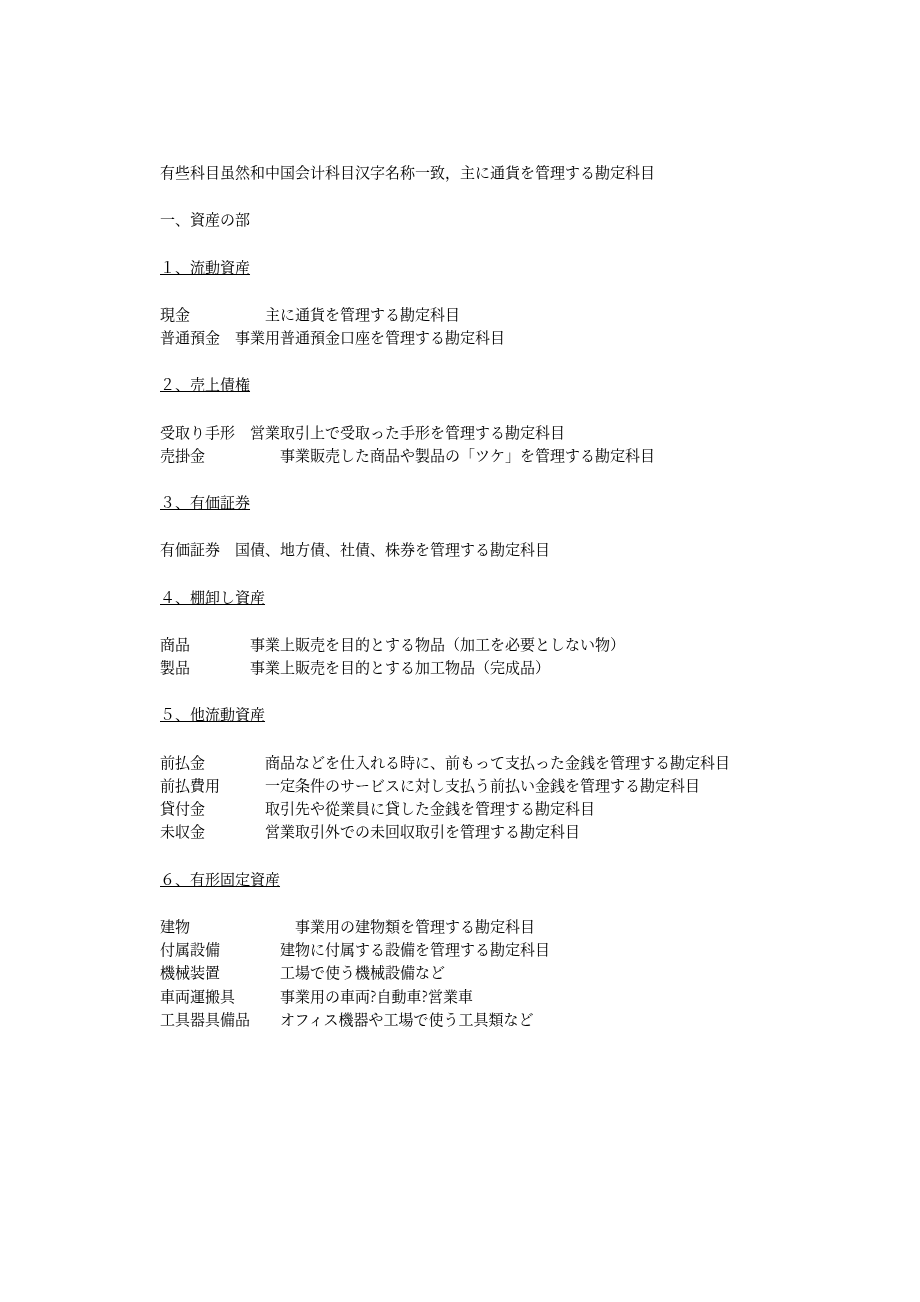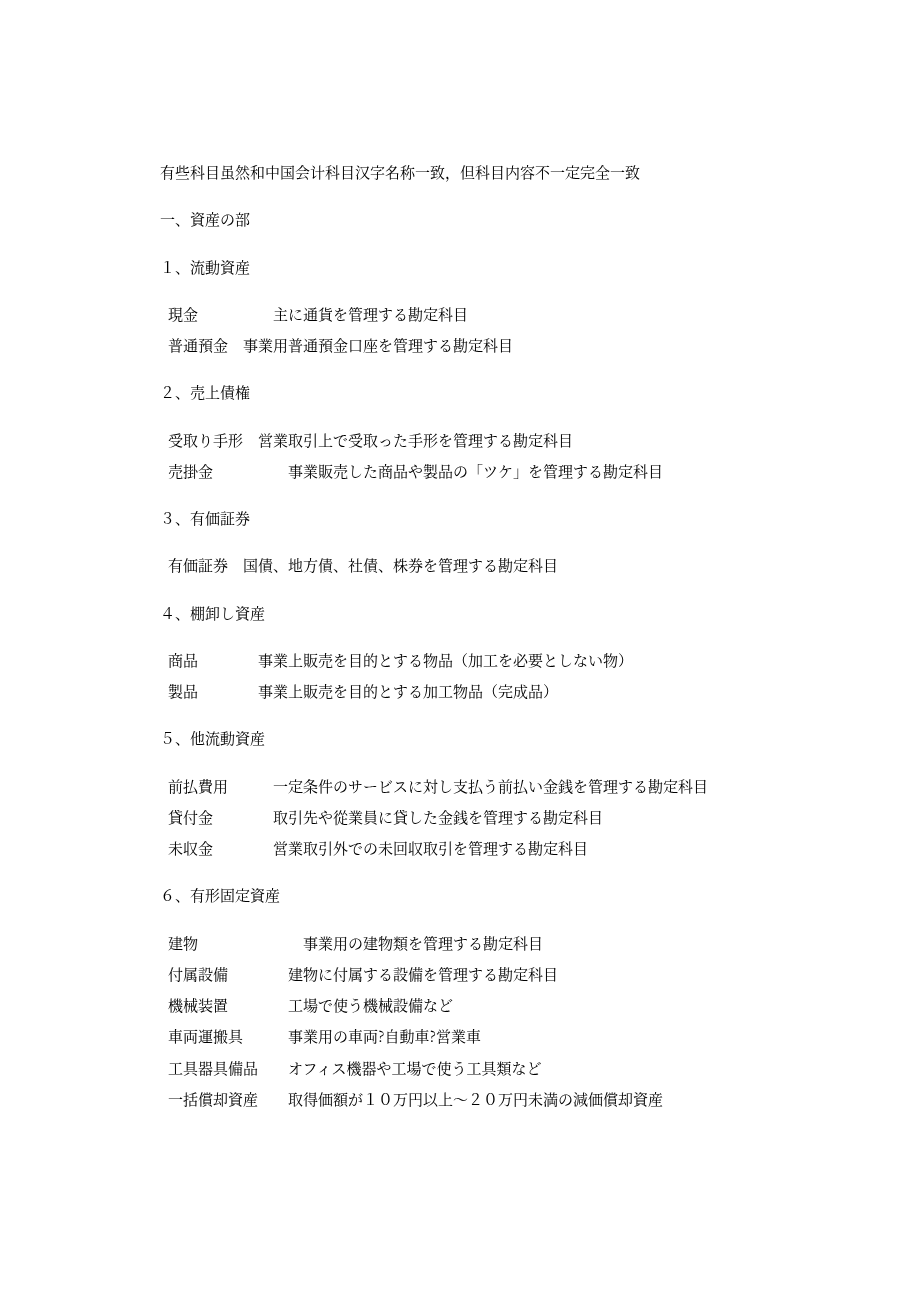--- a/index.html
+++ b/index.html
@@ -12,28 +12,28 @@
     font-family: "MS Mincho", "SimSun", "Noto Serif CJK JP", serif;
     font-size: 15px;
     color: #000000;
     line-height: 1.55;
     padding: 160px 160px 60px 160px;
     box-sizing: border-box;
   }
   .block { margin-bottom: 24px; }
   .line { white-space: pre; }
   .heading { margin-bottom: 24px; }
-  .subheading { margin-bottom: 24px; margin-top: 24px; }
-  .rows .line { margin: 8px; }
+  .subheading { margin-bottom: 24px; margin-top: 24px; text-decoration: underline; }
+  .rows .line { margin: 0; }
 </style>
 </head>
 <body>
 
 <div class="heading">
-  <span class="line">有些科目虽然和中国会计科目汉字名称一致，但科目内容不一定完全一致</span>
+  <span class="line">有些科目虽然和中国会计科目汉字名称一致，主に通貨を管理する勘定科目</span>
 </div>
 
 <div class="heading">
   <span class="line">一、資産の部</span>
 </div>
 
 <div class="subheading"><span class="line">１、流動資産</span></div>
 <div class="rows block">
   <div class="line"><span>現金</span><span>　　　　　</span><span>主に通貨を管理する勘定科目</span></div>
   <div class="line"><span>普通預金</span><span>　</span><span>事業用普通預金口座を管理する勘定科目</span></div>
@@ -51,26 +51,26 @@
 </div>
 
 <div class="subheading"><span class="line">４、棚卸し資産</span></div>
 <div class="rows block">
   <div class="line"><span>商品</span><span>　　　　</span><span>事業上販売を目的とする物品（加工を必要としない物）</span></div>
   <div class="line"><span>製品</span><span>　　　　</span><span>事業上販売を目的とする加工物品（完成品）</span></div>
 </div>
 
 <div class="subheading"><span class="line">５、他流動資産</span></div>
 <div class="rows block">
+  <div class="line"><span>前払金</span><span>　　　　</span><span>商品などを仕入れる時に、前もって支払った金銭を管理する勘定科目</span></div>
   <div class="line"><span>前払費用</span><span>　　　</span><span>一定条件のサービスに対し支払う前払い金銭を管理する勘定科目</span></div>
   <div class="line"><span>貸付金</span><span>　　　　</span><span>取引先や從業員に貸した金銭を管理する勘定科目</span></div>
   <div class="line"><span>未収金</span><span>　　　　</span><span>営業取引外での未回収取引を管理する勘定科目</span></div>
 </div>
 
 <div class="subheading"><span class="line">６、有形固定資産</span></div>
 <div class="rows block">
   <div class="line"><span>建物</span><span>　　　　　　　</span><span>事業用の建物類を管理する勘定科目</span></div>
   <div class="line"><span>付属設備</span><span>　　　　</span><span>建物に付属する設備を管理する勘定科目</span></div>
   <div class="line"><span>機械装置</span><span>　　　　</span><span>工場で使う機械設備など</span></div>
   <div class="line"><span>車両運搬具</span><span>　　　</span><span>事業用の車両?自動車?営業車</span></div>
   <div class="line"><span>工具器具備品</span><span>　　</span><span>オフィス機器や工場で使う工具類など</span></div>
-  <div class="line"><span>一括償却資産</span><span>　　</span><span>取得価額が１０万円以上～２０万円未満の減価償却資産</span></div>
 </div>
 
 </body></html>

